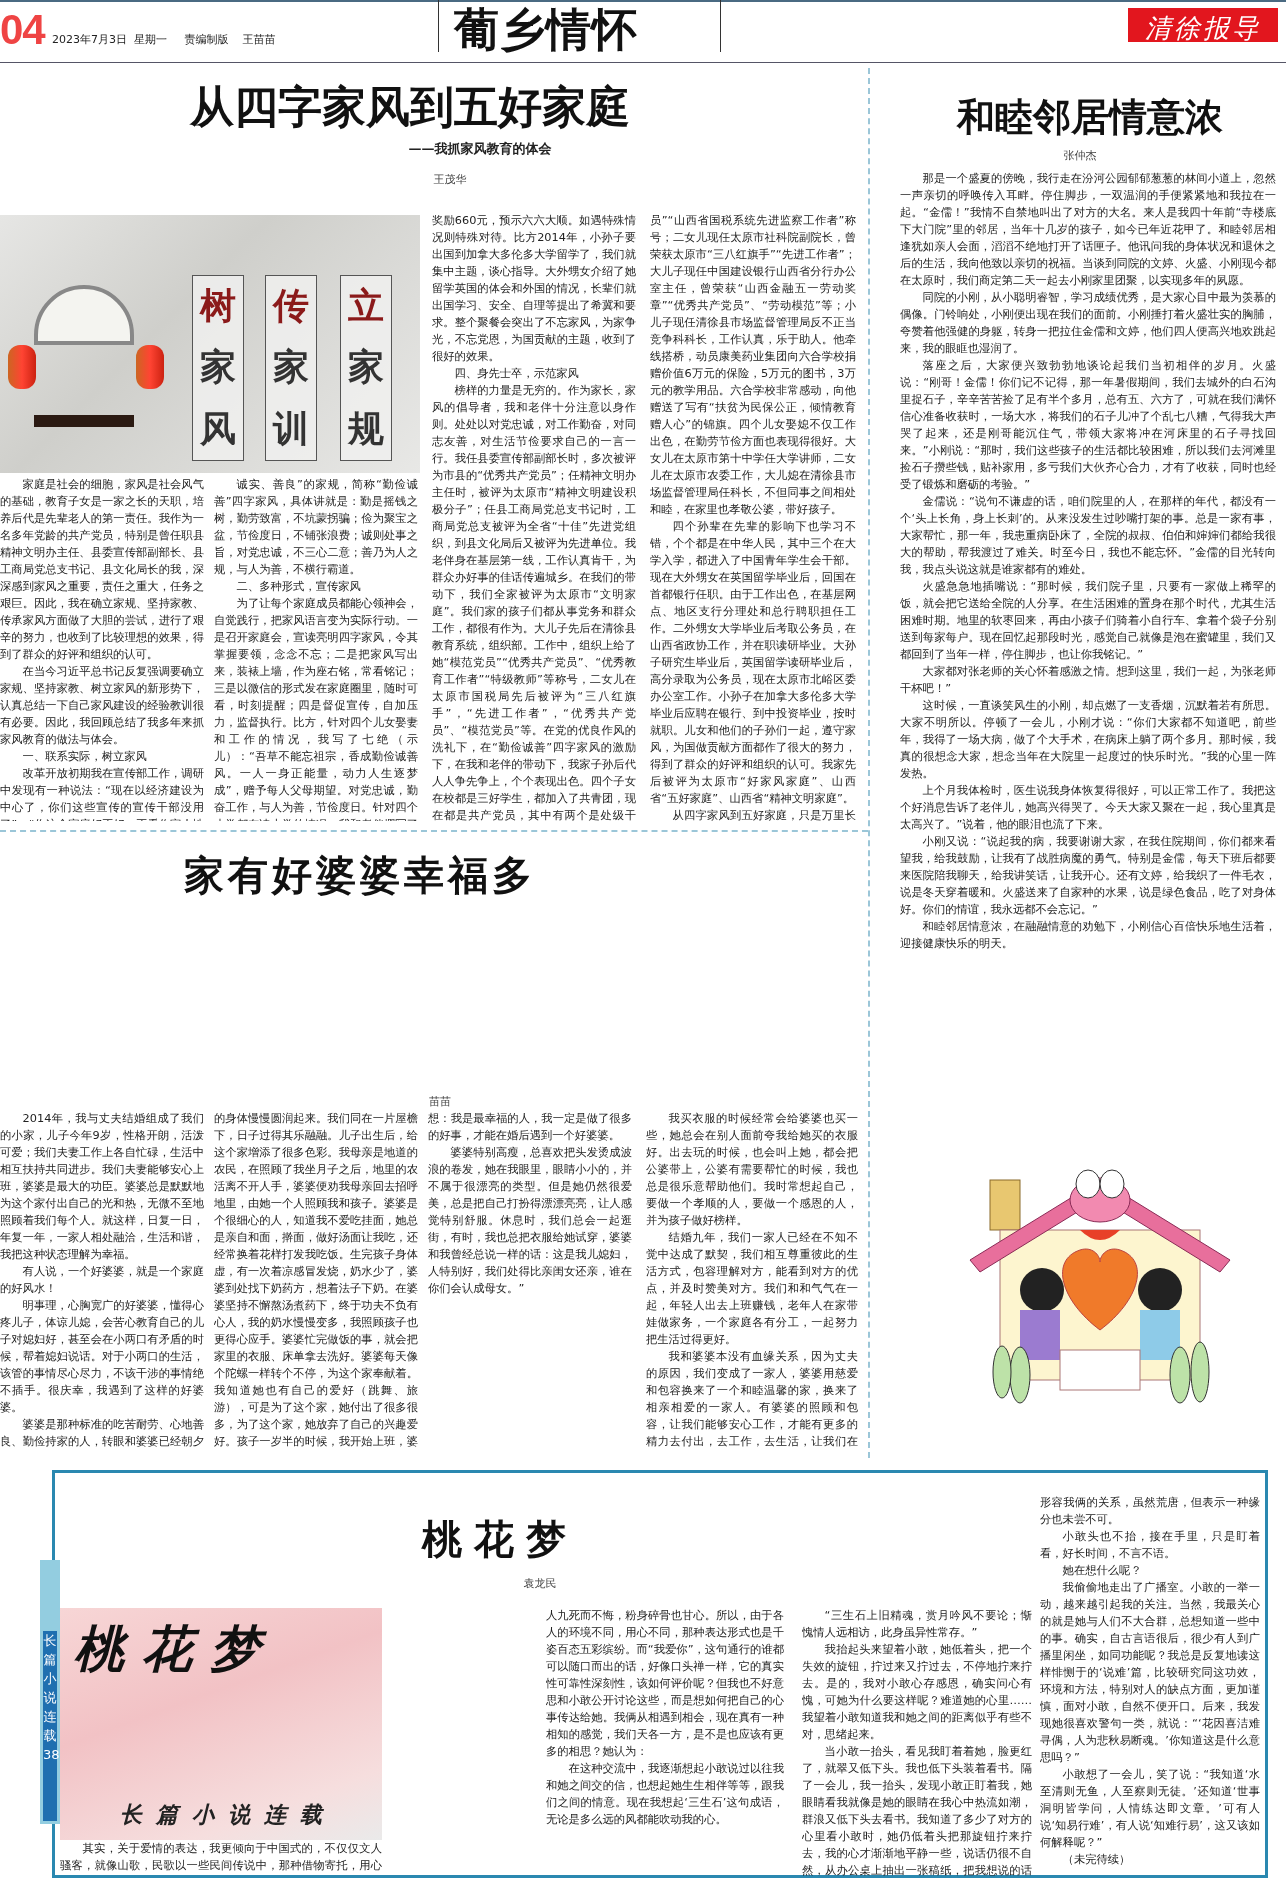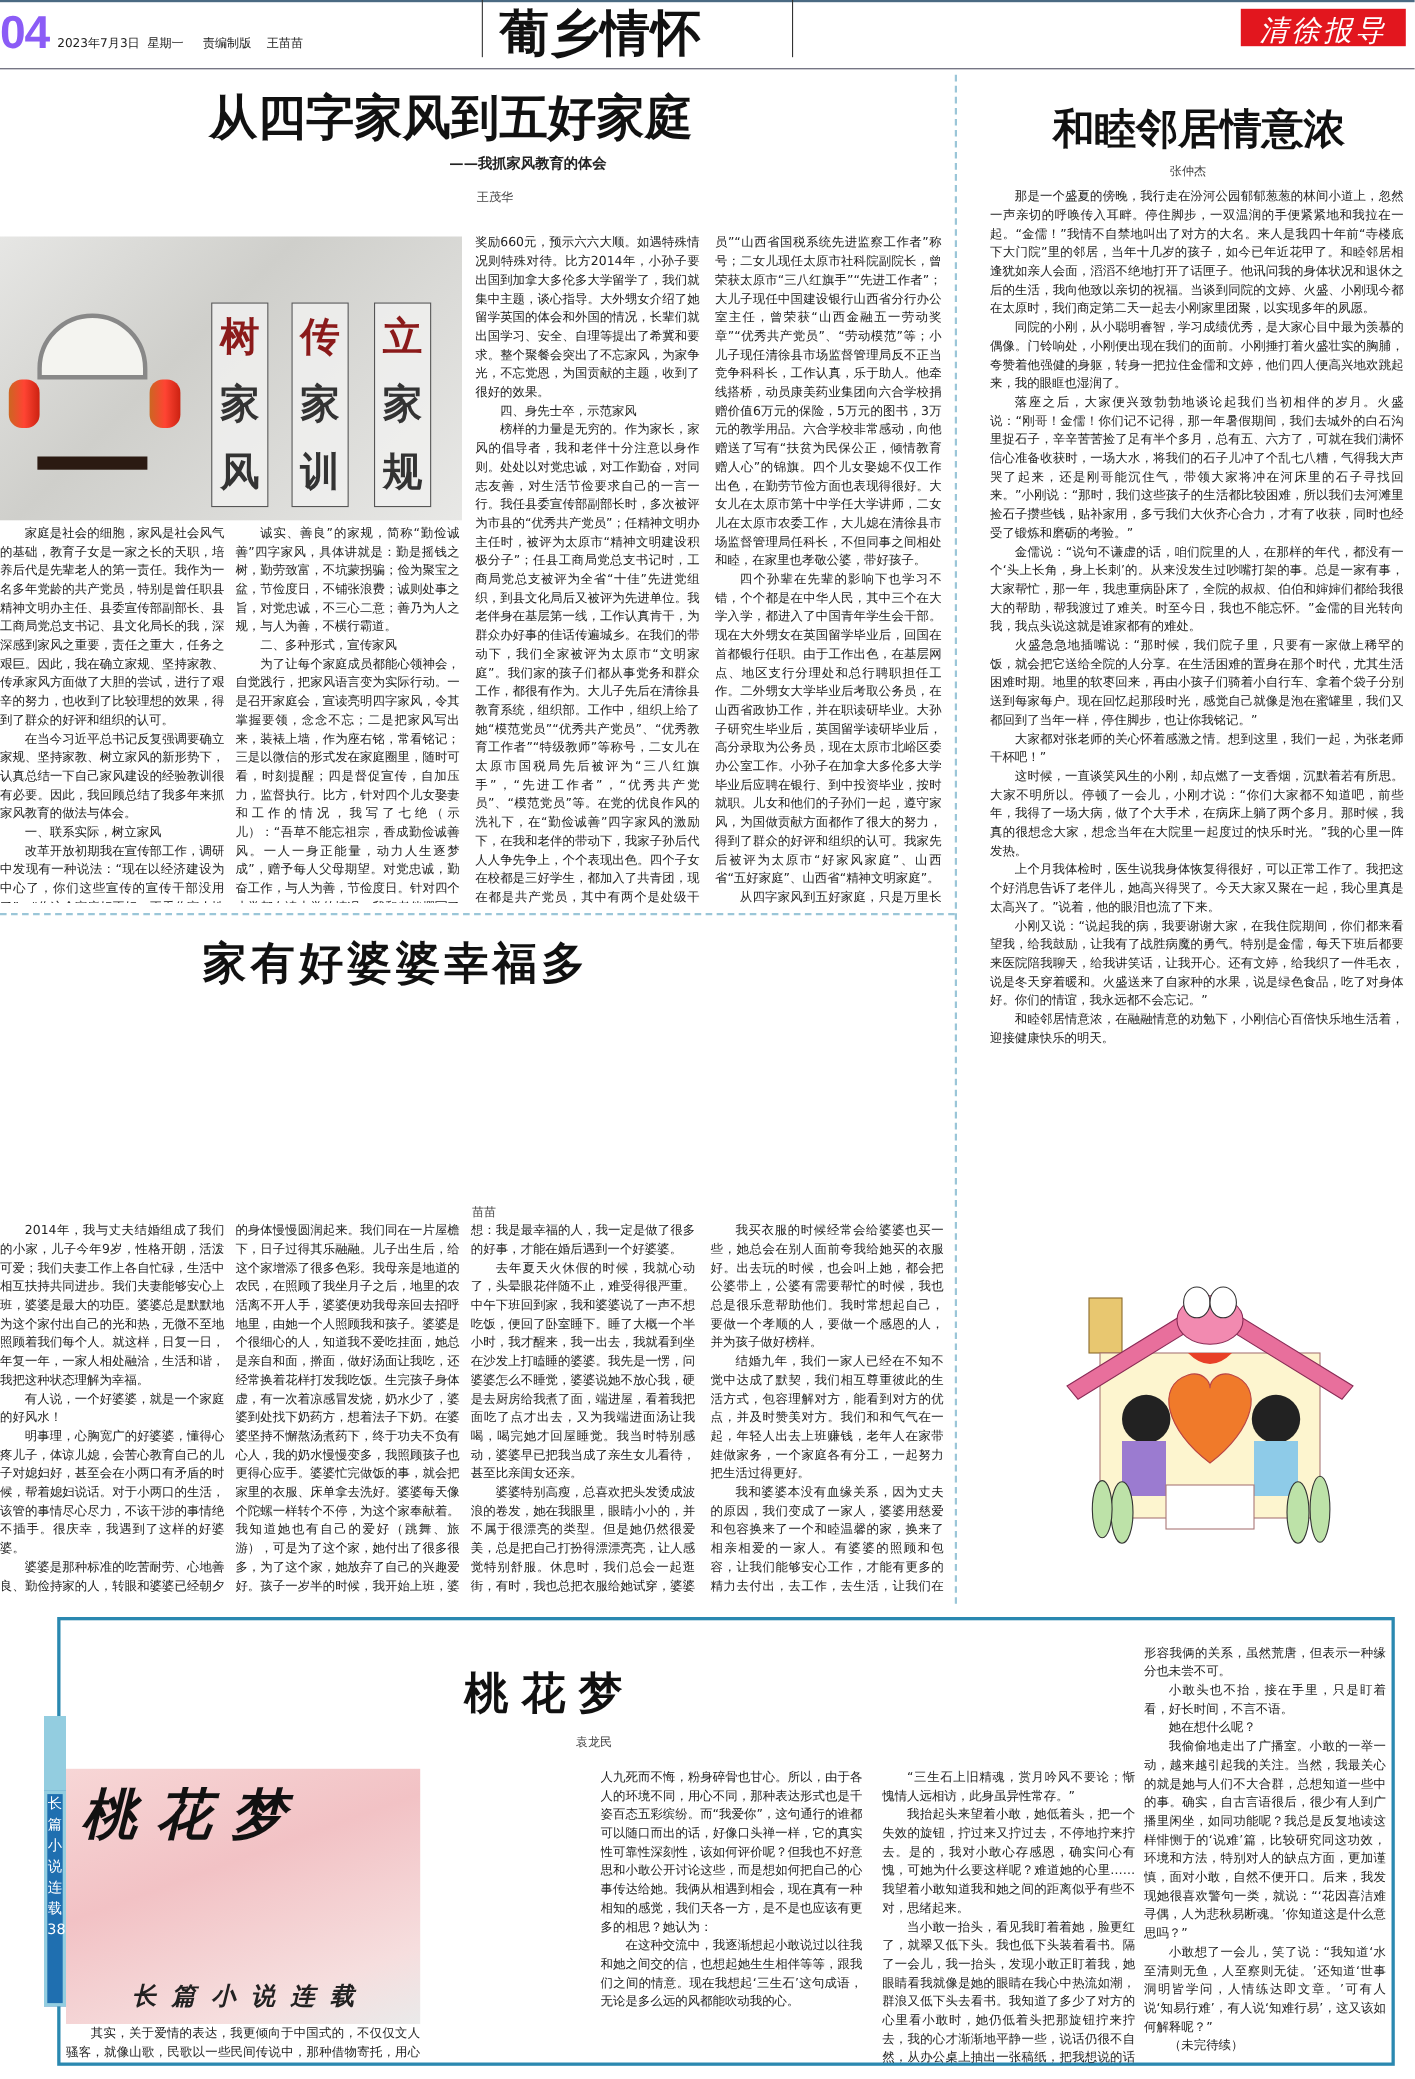--- a/index.html
+++ b/index.html
@@ -1,19 +1,19 @@
 <!DOCTYPE html>
 <html><head>
 <meta charset="utf-8">
 <style>
 *{box-sizing:border-box;margin:0;padding:0}
 body{width:1286px;height:1890px;background:#fff;font-family:"DejaVu Sans",sans-serif;color:#222;position:relative;overflow:hidden}
 .abs{position:absolute}
 .header-line{position:absolute;left:0;top:0;width:1286px;height:2px;background:#4a6a82}
-.pageno{left:0;top:6px;font-family:"Liberation Sans",sans-serif;font-weight:bold;font-size:42px;color:#8b5cf6;letter-spacing:-1px}
+.pageno{left:0;top:6px;font-family:"Liberation Sans",sans-serif;font-weight:bold;font-size:42px;color:#ef4444;letter-spacing:-1px}
 .dateline{left:52px;top:32px;font-size:11px;color:#222;white-space:pre}
 .hsep{width:1px;height:52px;background:#333;top:0}
 .section{left:438px;top:4px;width:200px;height:52px;font-size:45px;font-weight:bold;color:#111;text-align:right;line-height:52px;letter-spacing:1px}
 .masthead{left:1128px;top:8px;width:150px;height:34px;background:#e2161e;color:#fff;font-family:"DejaVu Serif",serif;font-style:italic;font-size:26px;text-align:center;line-height:40px;letter-spacing:3px}
 .hline2{position:absolute;left:0;top:62px;width:1286px;height:1px;background:#556}
 .dashv{position:absolute;width:0;border-left:2px dashed #9bc6d8}
 .dashh{position:absolute;height:0;border-top:2px dashed #9bc6d8}
 .title-big{font-weight:bold;color:#111;text-align:center;white-space:nowrap}
 .byline{font-family:Liberation Serif, serif;font-size:11px;color:#444;text-align:center}
 .col{position:absolute;font-size:11.3px;line-height:17px;color:#222;text-align:justify;overflow:hidden;word-break:break-all}
@@ -136,21 +136,20 @@
   <p>2014年，我与丈夫结婚组成了我们的小家，儿子今年9岁，性格开朗，活泼可爱；我们夫妻工作上各自忙碌，生活中相互扶持共同进步。我们夫妻能够安心上班，婆婆是最大的功臣。婆婆总是默默地为这个家付出自己的光和热，无微不至地照顾着我们每个人。就这样，日复一日，年复一年，一家人相处融洽，生活和谐，我把这种状态理解为幸福。</p>
     <p>有人说，一个好婆婆，就是一个家庭的好风水！</p>
     <p>明事理，心胸宽广的好婆婆，懂得心疼儿子，体谅儿媳，会苦心教育自己的儿子对媳妇好，甚至会在小两口有矛盾的时候，帮着媳妇说话。对于小两口的生活，该管的事情尽心尽力，不该干涉的事情绝不插手。很庆幸，我遇到了这样的好婆婆。</p>
     <p>婆婆是那种标准的吃苦耐劳、心地善良、勤俭持家的人，转眼和婆婆已经朝夕相处了九年，得到了婆婆的种种优待。</p>
 </div>
 <div class="col" style="left:214px;top:1110px;width:204px;height:342px">
   <p style="text-indent:0">的身体慢慢圆润起来。我们同在一片屋檐下，日子过得其乐融融。儿子出生后，给这个家增添了很多色彩。我母亲是地道的农民，在照顾了我坐月子之后，地里的农活离不开人手，婆婆便劝我母亲回去招呼地里，由她一个人照顾我和孩子。婆婆是个很细心的人，知道我不爱吃挂面，她总是亲自和面，擀面，做好汤面让我吃，还经常换着花样打发我吃饭。生完孩子身体虚，有一次着凉感冒发烧，奶水少了，婆婆到处找下奶药方，想着法子下奶。在婆婆坚持不懈熬汤煮药下，终于功夫不负有心人，我的奶水慢慢变多，我照顾孩子也更得心应手。婆婆忙完做饭的事，就会把家里的衣服、床单拿去洗好。婆婆每天像个陀螺一样转个不停，为这个家奉献着。我知道她也有自己的爱好（跳舞、旅游），可是为了这个家，她付出了很多很多，为了这个家，她放弃了自己的兴趣爱好。孩子一岁半的时候，我开始上班，婆婆就这样照顾孩子的担子全部落在了婆婆身上。再到后来孩子上了幼儿园，婆婆每日接送，不管刮风下雨，有时候喊在床上</p>
 </div>
 <div class="col" style="left:428px;top:1110px;width:204px;height:342px">
   <p style="text-indent:0">想：我是最幸福的人，我一定是做了很多的好事，才能在婚后遇到一个好婆婆。</p>
-    <p>去年夏天火休假的时候，我就心动了，头晕眼花伴随不止，难受得很严重。中午下班回到家，我和婆婆说了一声不想吃饭，便回了卧室睡下。睡了大概一个半小时，我才醒来，我一出去，我就看到坐在沙发上打瞌睡的婆婆。我先是一愣，问婆婆怎么不睡觉，婆婆说她不放心我，硬是去厨房给我煮了面，端进屋，看着我把面吃了点才出去，又为我端进面汤让我喝，喝完她才回屋睡觉。我当时特别感动，婆婆早已把我当成了亲生女儿看待，甚至比亲闺女还亲。</p>
     <p>婆婆特别高瘦，总喜欢把头发烫成波浪的卷发，她在我眼里，眼睛小小的，并不属于很漂亮的类型。但是她仍然很爱美，总是把自己打扮得漂漂亮亮，让人感觉特别舒服。休息时，我们总会一起逛街，有时，我也总把衣服给她试穿，婆婆和我曾经总说一样的话：这是我儿媳妇，人特别好，我们处得比亲闺女还亲，谁在你们会认成母女。”</p>
 </div>
 <div class="col" style="left:646px;top:1110px;width:212px;height:342px">
   <p>我买衣服的时候经常会给婆婆也买一些，她总会在别人面前夸我给她买的衣服好。出去玩的时候，也会叫上她，都会把公婆带上，公婆有需要帮忙的时候，我也总是很乐意帮助他们。我时常想起自己，要做一个孝顺的人，要做一个感恩的人，并为孩子做好榜样。</p>
     <p>结婚九年，我们一家人已经在不知不觉中达成了默契，我们相互尊重彼此的生活方式，包容理解对方，能看到对方的优点，并及时赞美对方。我们和和气气在一起，年轻人出去上班赚钱，老年人在家带娃做家务，一个家庭各有分工，一起努力把生活过得更好。</p>
     <p>我和婆婆本没有血缘关系，因为丈夫的原因，我们变成了一家人，婆婆用慈爱和包容换来了一个和睦温馨的家，换来了相亲相爱的一家人。有婆婆的照顾和包容，让我们能够安心工作，才能有更多的精力去付出，去工作，去生活，让我们在这个家庭中感受到了爱和温暖，感到幸福。</p>
 </div>
 
 <div class="frame"></div>
 <div class="serial-bar"></div>

